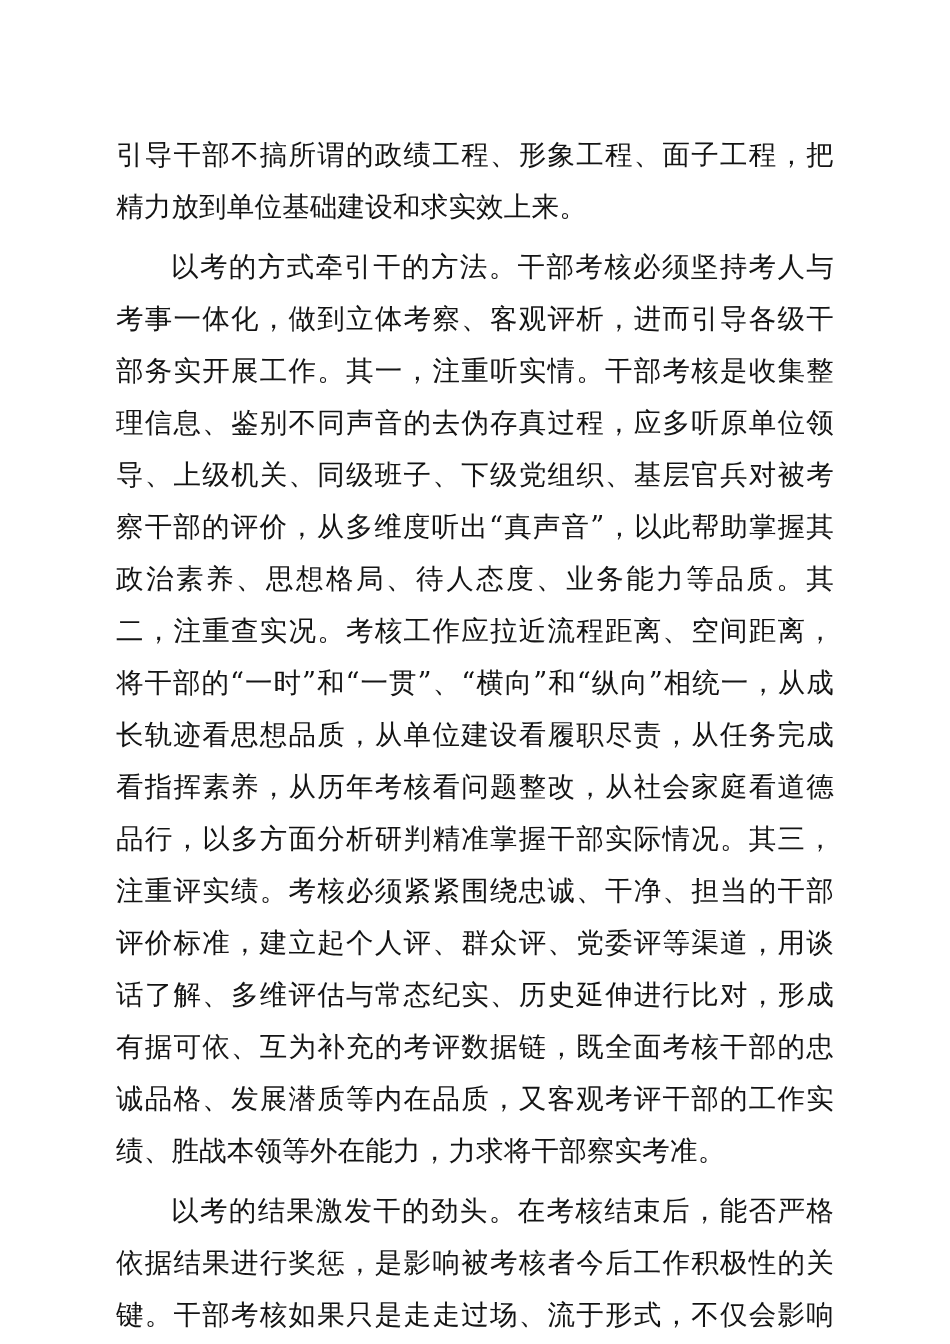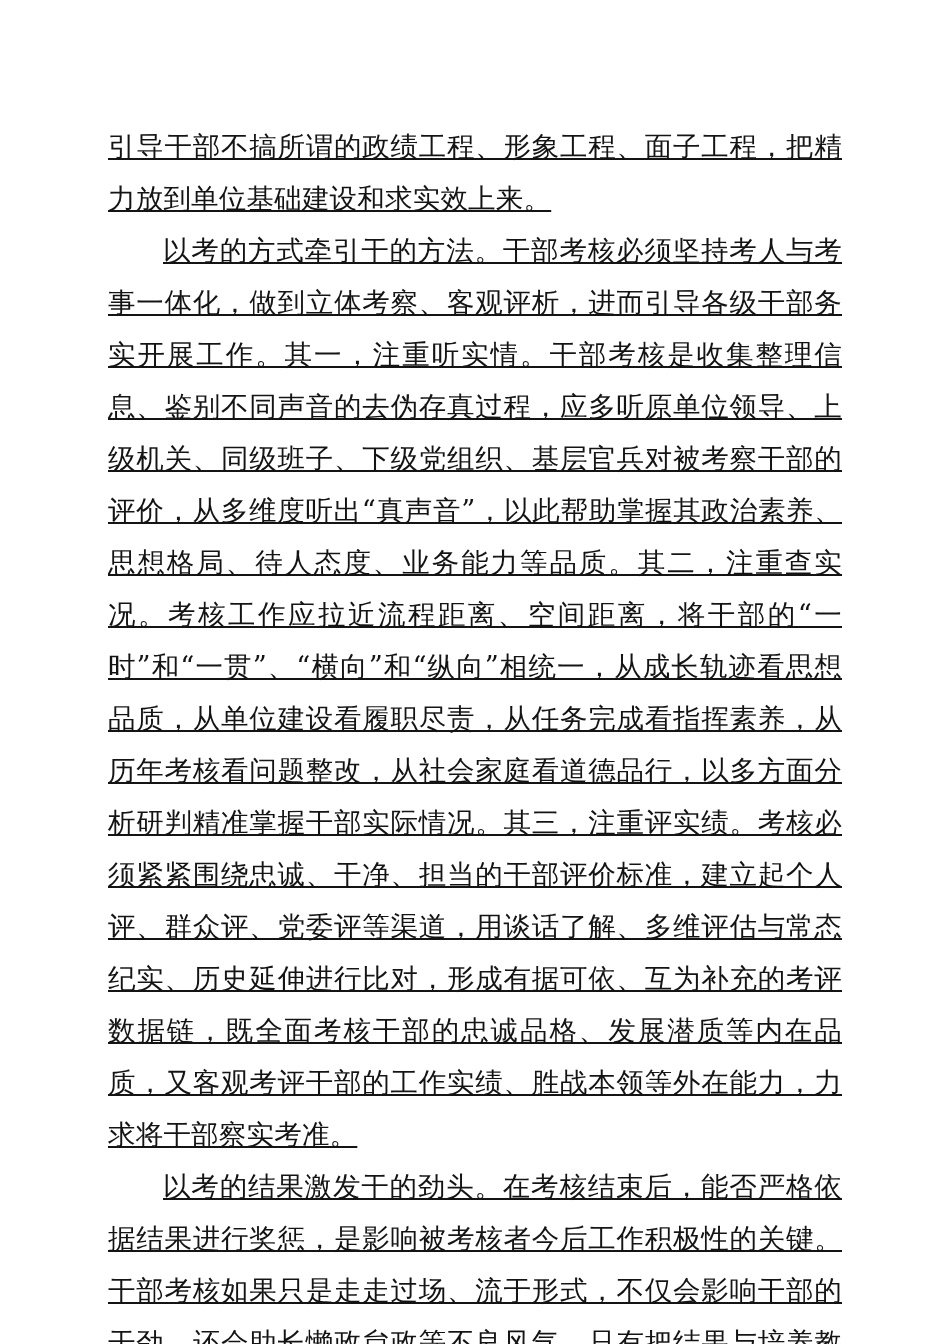--- a/index.html
+++ b/index.html
@@ -19,23 +19,22 @@
   }
   .doc-body {
     font-size: 27.5px;
     line-height: 52px;
     color: #141414;
     text-align: justify;
     text-justify: inter-ideograph;
     letter-spacing: 0.2px;
   }
   .para {
-    margin: 0;
+    margin: 8px;
     text-indent: 2em;
-    text-decoration: underline;
   }
   .para.cont {
     text-indent: 0;
   }
 </style>
 </head>
 <body>
 
 <div class="page">
   <div class="doc-body">

